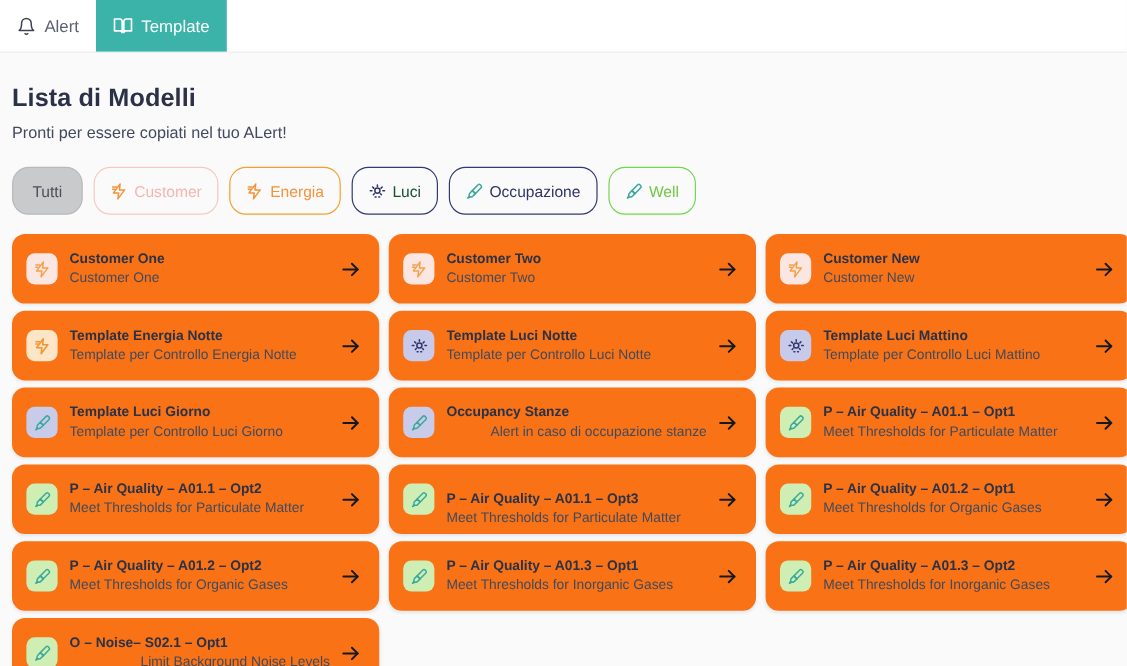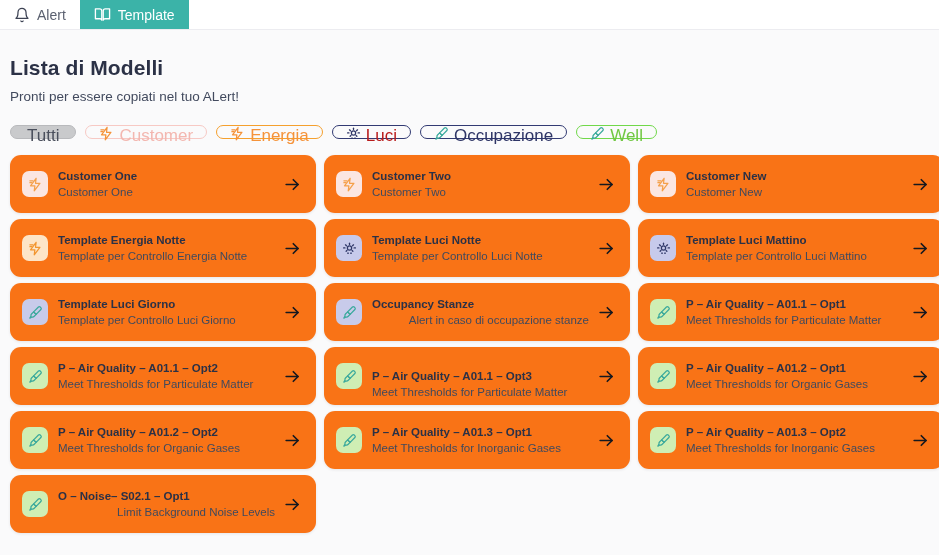--- a/index.html
+++ b/index.html
@@ -5,21 +5,21 @@
   * { box-sizing: border-box; margin: 0; padding: 0; }
   html, body {
     width: 939px; height: 555px;
     background: #fafafb;
     font-family: "Liberation Sans", sans-serif;
     overflow: hidden;
   }
 
   
   .tabbar {
-    height: 30px;
+    height: 44px;
     background: #ffffff;
     display: flex;
     align-items: stretch;
     border-bottom: 1px solid #ececf0;
   }
   .tab {
     display: flex;
     align-items: center;
     gap: 7px;
     padding: 0 14px;
@@ -51,42 +51,42 @@
 
   
   .chips {
     margin-top: 21px;
     display: flex;
     align-items: center;
     gap: 9px;
   }
   .chip {
     display: inline-flex;
-    align-items: flex-start;
+    align-items: center;
     gap: 5px;
-    height: 14px;
+    height: 40px;
     padding: 0 13px;
     border-radius: 14px;
-    font-size: 17px;
+    font-size: 13px;
     border: 1.4px solid transparent;
     background: transparent;
     cursor: pointer;
     white-space: nowrap;
     user-select: none;
   }
   .chip .ico { display: flex; align-items: center; }
   .chip-tutti {
     background: #c9cacc;
     border-color: #b8b9bc;
     color: #4a4f5c;
     padding: 0 16px;
   }
   .chip-customer { border-color: #f7c9c4; color: #f3b7b0; }
   .chip-energia  { border-color: #f5a02e; color: #f5933a; }
-  .chip-luci     { border-color: #323a73; color: #b91c1c; }
+  .chip-luci     { border-color: #323a73; color: #14532d; }
   .chip-occup    { border-color: #323a73; color: #2e3566; }
   .chip-well     { border-color: #71d84a; color: #71c742; }
 
   
   .grid {
     margin-top: 16px;
     display: grid;
     grid-template-columns: repeat(3, 306px);
     column-gap: 8px;
     row-gap: 6px;

